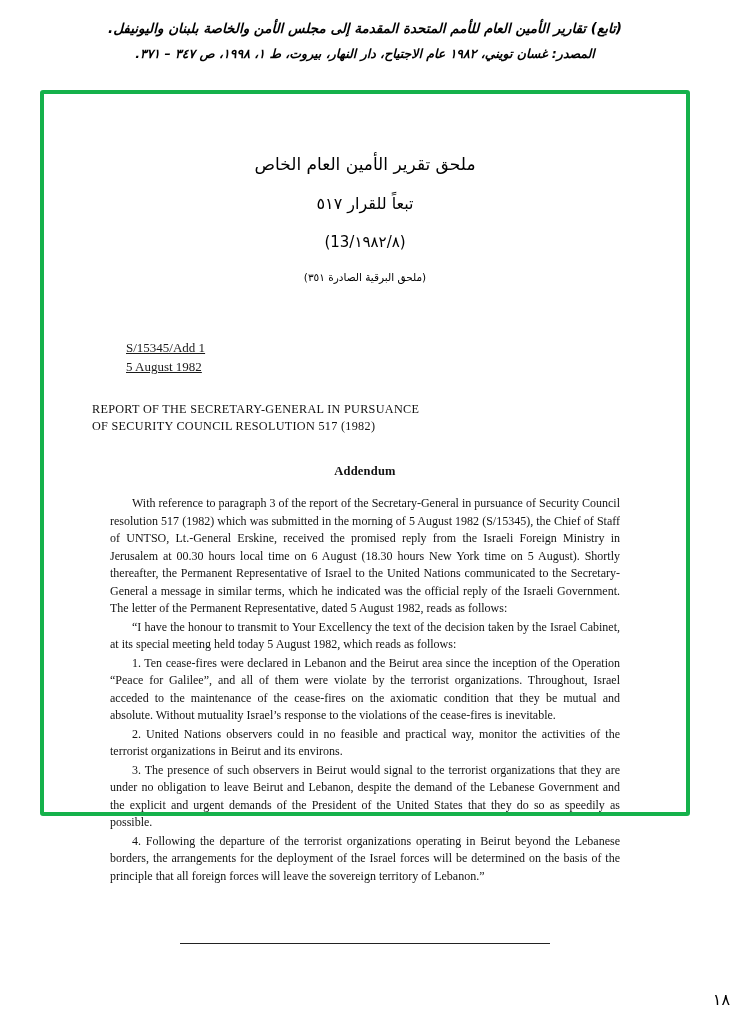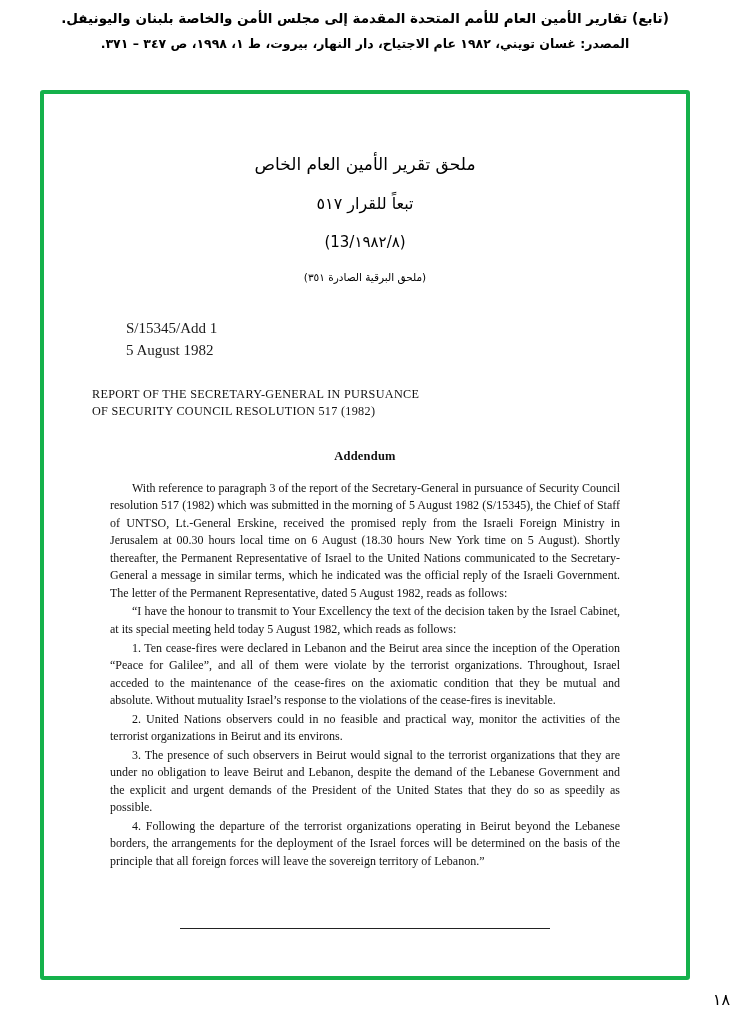--- a/index.html
+++ b/index.html
@@ -15,42 +15,43 @@
     position: relative;
     overflow: hidden;
   }
 
   
   .arabic-header {
     direction: rtl;
     text-align: center;
     font-family: "DejaVu Sans", sans-serif;
     font-weight: bold;
-    padding-top: 8px;
+    padding-top: 18px;
+    font-style: italic;
   }
   .arabic-header .line1 {
     font-size: 13.5px;
     letter-spacing: 0.2px;
     line-height: 1.5;
     color: #000;
   }
   .arabic-header .line2 {
     font-size: 12.5px;
     line-height: 1.6;
     margin-top: 6px;
     color: #000;
   }
 
   
   .page-frame {
     position: absolute;
     left: 40px;
     top: 90px;
     width: 650px;
-    height: 890px;
+    height: 726px;
     border: 4px solid #15b14b;
     border-radius: 3px;
     box-sizing: border-box;
     background: #fff;
   }
   .page-inner {
     position: absolute;
     left: 0; top: 0; right: 0; bottom: 0;
     padding: 30px 48px 20px 48px;
     box-sizing: border-box;
@@ -76,26 +77,27 @@
     font-size: 15px;
     margin-top: 20px;
   }
   .doc-arabic-title .t4 {
     font-size: 10.5px;
     margin-top: 20px;
   }
 
   
   .doc-ref {
-    margin-top: 35px;
+    margin-top: 56px;
     margin-left: 34px;
-    font-size: 15px;
+    font-size: 13px;
     line-height: 1.45;
     font-family: "Liberation Serif", serif;
     color: #1a1a1a;
+    text-decoration: underline;
   }
 
   
   .report-title {
     margin-top: 24px;
     text-align: left;
     font-size: 12.2px;
     line-height: 1.45;
     letter-spacing: 0.3px;
     color: #111;

